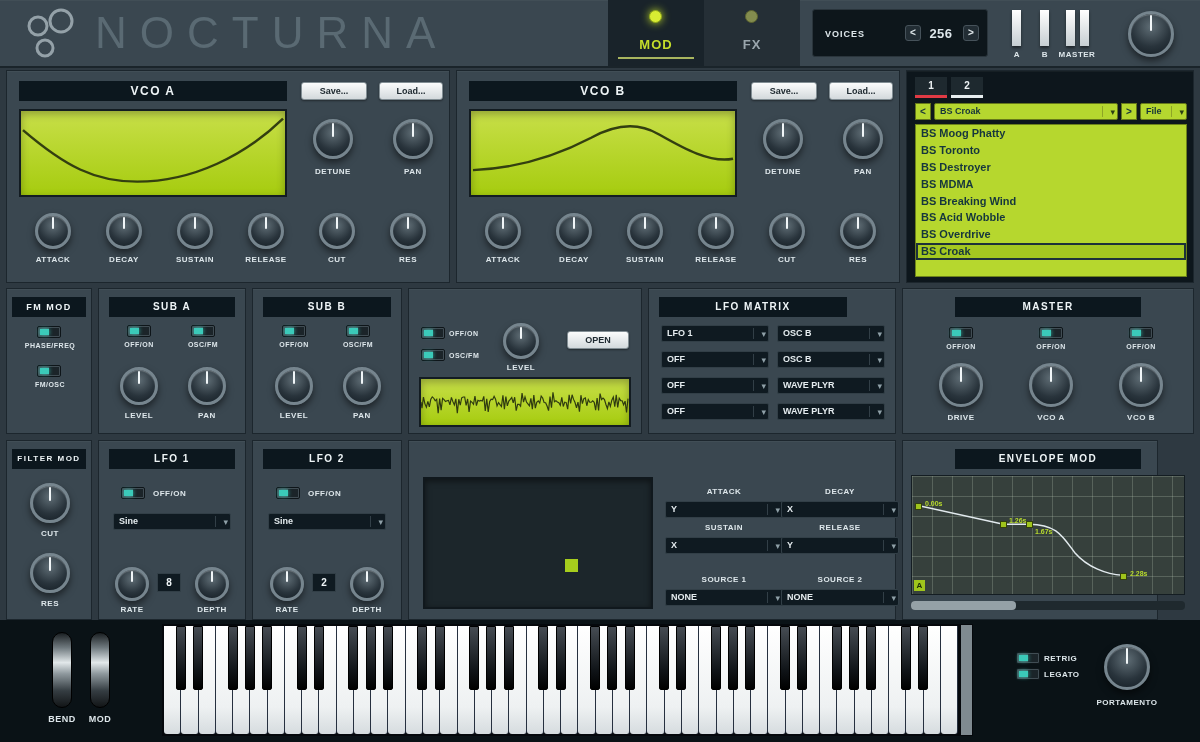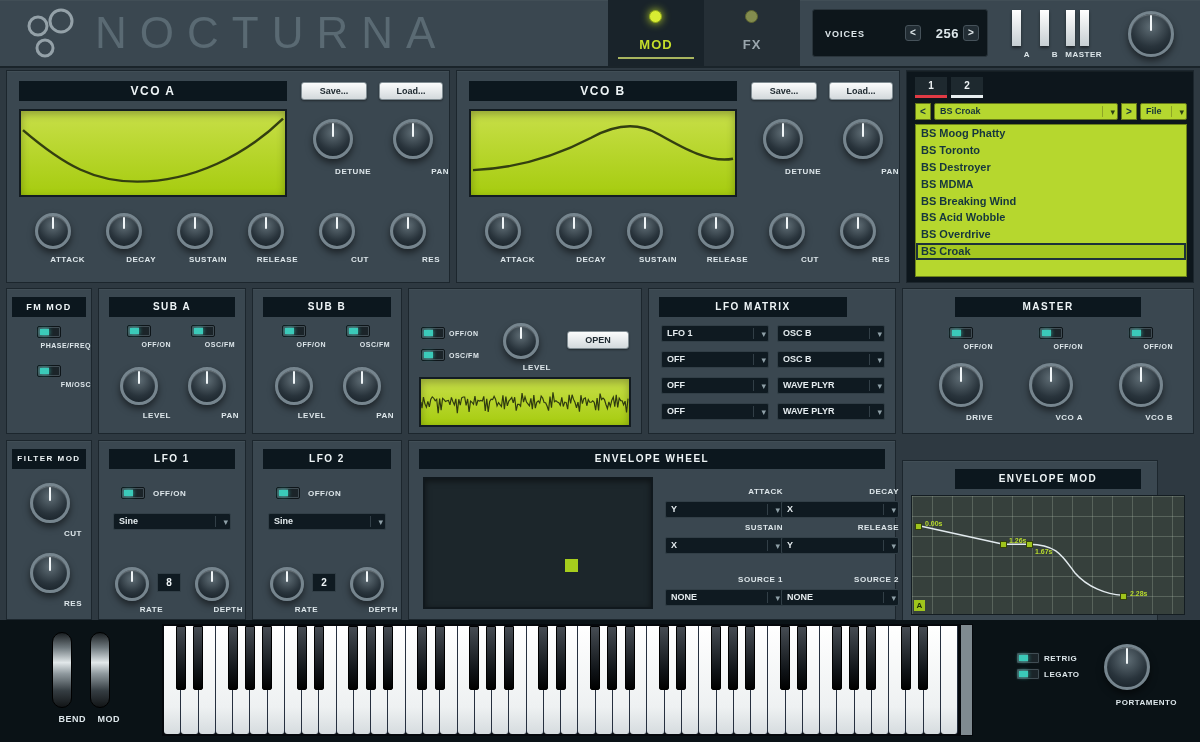--- a/index.html
+++ b/index.html
@@ -1,21 +1,21 @@
 <!DOCTYPE html>
 <html><head>
 <meta charset="utf-8">
 <style>
   *{box-sizing:border-box;margin:0;padding:0}
   html,body{width:1200px;height:742px}
   body{position:relative;background:#2e3941;font-family:"Liberation Sans",sans-serif;color:#dfe7ea;overflow:hidden}
   .panel{position:absolute;background:#3a4750;border:1px solid #1c262d;box-shadow:inset 0 1px 0 rgba(255,255,255,.04)}
   .dark{background:#0d161c}
   .tbar{position:absolute;background:#0c171e;color:#eef4f6;font-size:10px;font-weight:bold;letter-spacing:1.5px;text-align:center;height:20px;line-height:20px}
-  .lbl{position:absolute;font-size:8px;font-weight:bold;color:#dde6ea;letter-spacing:.5px;text-align:right;white-space:nowrap}
+  .lbl{position:absolute;font-size:8px;font-weight:bold;color:#dde6ea;letter-spacing:.5px;text-align:center;white-space:nowrap}
   .s7{font-size:7px}
   .left{text-align:left}
   .knob{position:absolute;border-radius:50%;background:radial-gradient(circle at 50% 32%,#5f6d75,#29343c 58%,#151e25 96%);border:3px solid #76858e;box-shadow:0 4px 7px rgba(0,0,0,.5),inset 0 1px 1px rgba(255,255,255,.25)}
   .knob i{display:block;position:absolute;left:50%;top:1px;width:2px;height:40%;background:#f1f6f8;transform:translateX(-50%);border-radius:1px}
   .tg{position:absolute;width:24px;height:12px;background:#414d54;border:1px solid #0e1519;border-radius:2px}
   .tg::before{content:"";position:absolute;right:1px;top:1px;width:10px;height:8px;background:#1b2429}
   .tg::after{content:"";position:absolute;left:2px;top:2px;width:9px;height:6px;background:#3bcab9;box-shadow:0 0 4px rgba(59,202,185,.9)}
   .dd{position:absolute;height:17px;background:#0f1a21;border:1px solid #323f47;border-radius:2px;color:#e5ecef}
   .dd s{position:absolute;left:5px;top:0;line-height:15px;font-size:9px;font-weight:bold;text-decoration:none;white-space:nowrap}
   .dd .arr{position:absolute;right:2px;top:1px;font-size:9px;line-height:14px;color:#8fa0a8;font-weight:normal}
@@ -357,21 +357,20 @@
     </div>
   <div style="position:absolute;left:59px;top:132px;width:24px;height:19px;background:#0f1a21;border:1px solid #323f47;color:#eef4f6;font-size:10px;font-weight:bold;text-align:center;line-height:18px">2</div>
   <div class="knob" style="left:97px;top:126px;width:34px;height:34px">
       <i></i>
     </div>
   <div class="lbl" style="left:3px;top:164px;width:62px">RATE</div>
   <div class="lbl" style="left:83px;top:164px;width:62px">DEPTH</div>
 </div>
 
 <div class="panel" style="left:408px;top:440px;width:488px;height:180px">
-  <div class="tbar" style="left:10px;top:8px;width:466px">ENVELOPE WHEEL</div>
   <div class="xypad" style="left:14px;top:36px;width:230px;height:132px">
     <div class="xsq" style="left:140px;top:80px"></div>
   </div>
   <div class="lbl" style="left:256px;top:46px;width:118px">ATTACK</div>
   <div class="dd" style="left:256px;top:60px;width:118px">
       <s>Y</s>
       <b class="arr">▾</b>
     </div>
   <div class="lbl" style="left:372px;top:46px;width:118px">DECAY</div>
   <div class="dd" style="left:372px;top:60px;width:118px">
@@ -393,21 +392,21 @@
       <s>NONE</s>
       <b class="arr">▾</b>
     </div>
   <div class="lbl" style="left:372px;top:134px;width:118px">SOURCE 2</div>
   <div class="dd" style="left:372px;top:148px;width:118px">
       <s>NONE</s>
       <b class="arr">▾</b>
     </div>
 </div>
 
-<div class="panel" style="left:902px;top:460px;width:256px;height:180px">
+<div class="panel" style="left:902px;top:440px;width:256px;height:180px">
   <div class="tbar" style="left:52px;top:8px;width:186px">ENVELOPE MOD</div>
   <div class="graph">
     <svg style="position:absolute;left:0;top:0;width:100%;height:100%" viewBox="0 0 274 120" preserveAspectRatio="none">
       <path d="M6,30 L92,49 L118,49 C146,49 152,62 164,78 C177,93 196,100 212,101" fill="none" stroke="#e2eaee" stroke-width="1.5"></path>
     </svg>
     <div class="hsq" style="left:3px;top:27px"></div>
     <div class="hsq" style="left:88px;top:45px"></div>
     <div class="hsq" style="left:114px;top:45px"></div>
     <div class="hsq" style="left:208px;top:97px"></div>
     <div class="tlabel" style="left:13px;top:24px">0.00s</div>

